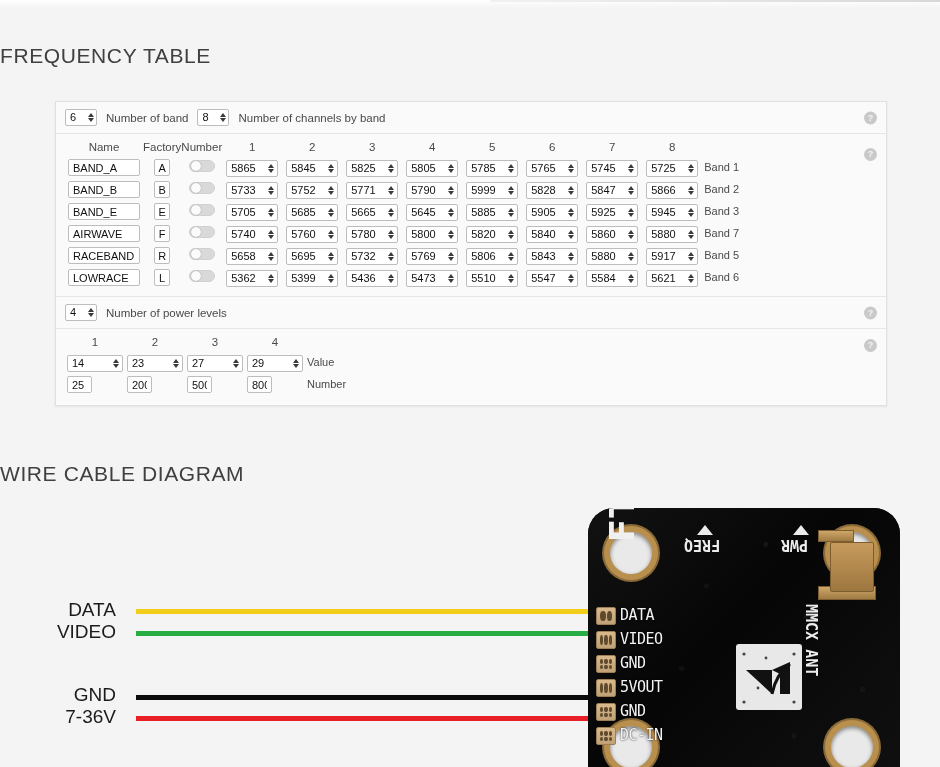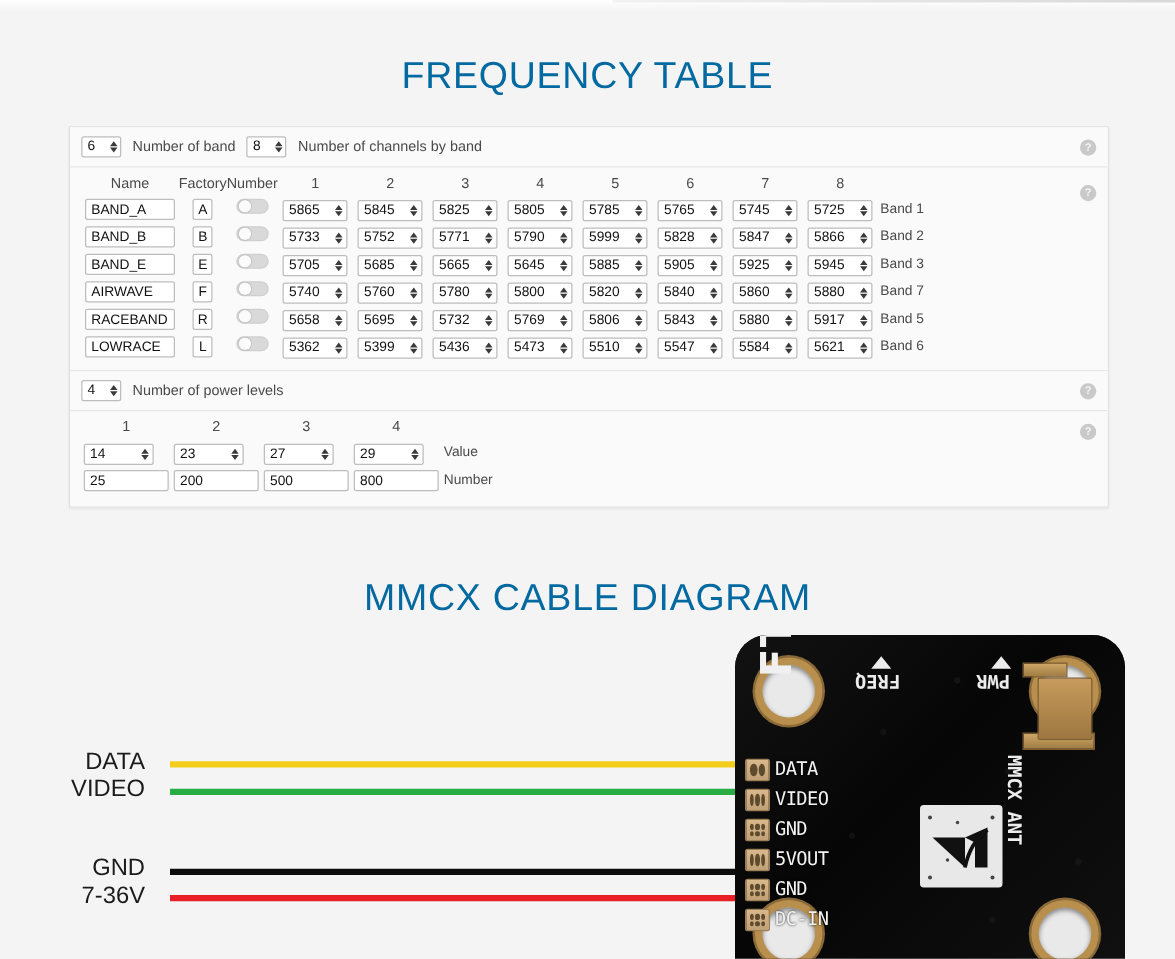--- a/index.html
+++ b/index.html
@@ -12,22 +12,22 @@
   }
   .top-band{
     position:absolute;left:0;top:0;width:940px;height:8px;
     background:linear-gradient(to bottom,#ffffff 0%,#f4f4f4 100%);
   }
   .top-band:after{
     content:"";position:absolute;left:490px;top:0;width:450px;height:2px;
     background:linear-gradient(to right,#f2f2f2,#d8d8d8);
   }
   .section-title{
-    position:absolute;width:940px;text-align:center;
-    font-size:30px;color:#0369a1;letter-spacing:0.6px;font-weight:400;
+    position:absolute;width:940px;
+    font-size:21px;color:#404040;letter-spacing:0.6px;font-weight:400;
   }
   #title-freq{top:44px;}
   #title-wire{top:462px;}
 
   
   .panel{
     position:absolute;left:55px;top:101px;width:830px;
     background:#fafafa;
     border:1px solid #e0e0e0;
     box-shadow:0 1px 2px rgba(0,0,0,.07);
@@ -112,21 +112,21 @@
     width:10px;height:10px;border-radius:50%;background:#fbfbfb;
     box-shadow:0 0 1px rgba(0,0,0,.45);
   }
 
   
   .pw-area{padding:6px 9px 10px 9px;position:relative;}
   table.pw{border-collapse:collapse;}
   table.pw th{font-size:11.5px;color:#4a4a4a;font-weight:normal;padding:1px 0 3px 0;text-align:center;}
   table.pw td{padding:1.5px 2px;}
   .pw-rowlbl{font-size:11px;color:#4a4a4a;padding-left:5px;}
-  .lbl-in{width:68px;}
+  .lbl-in{width:25px;}
 
   
   .wire-stage{position:absolute;left:0;top:496px;width:940px;height:271px;}
   .wire-label{
     position:absolute;text-align:right;width:96px;
     font-size:19px;color:#1b1b1b;font-weight:400;
   }
   .wire{position:absolute;height:5px;}
 
   
@@ -701,21 +701,21 @@
               <td class="pw-rowlbl">Number</td>
             </tr>
           </tbody>
       </table>
       <span class="helpicon" style="top:10px;transform:none;">?</span>
     </div>
 
   </div>
 </div>
 
-<div class="section-title" id="title-wire">MMCX CABLE DIAGRAM</div>
+<div class="section-title" id="title-wire">WIRE CABLE DIAGRAM</div>
 
 <div class="wire-stage">
 
   <div class="wire-label" style="left:20px;top:103px;">DATA</div>
   <div class="wire-label" style="left:20px;top:125px;">VIDEO</div>
   <div class="wire-label" style="left:20px;top:188px;">GND</div>
   <div class="wire-label" style="left:20px;top:210px;">7-36V</div>
 
   <div class="wire" id="wire-0" style="left: 136px; top: 113px; width: 460px; background: rgb(242, 206, 27);"></div>
   <div class="wire" id="wire-1" style="left: 136px; top: 135px; width: 460px; background: rgb(39, 173, 67);"></div>

